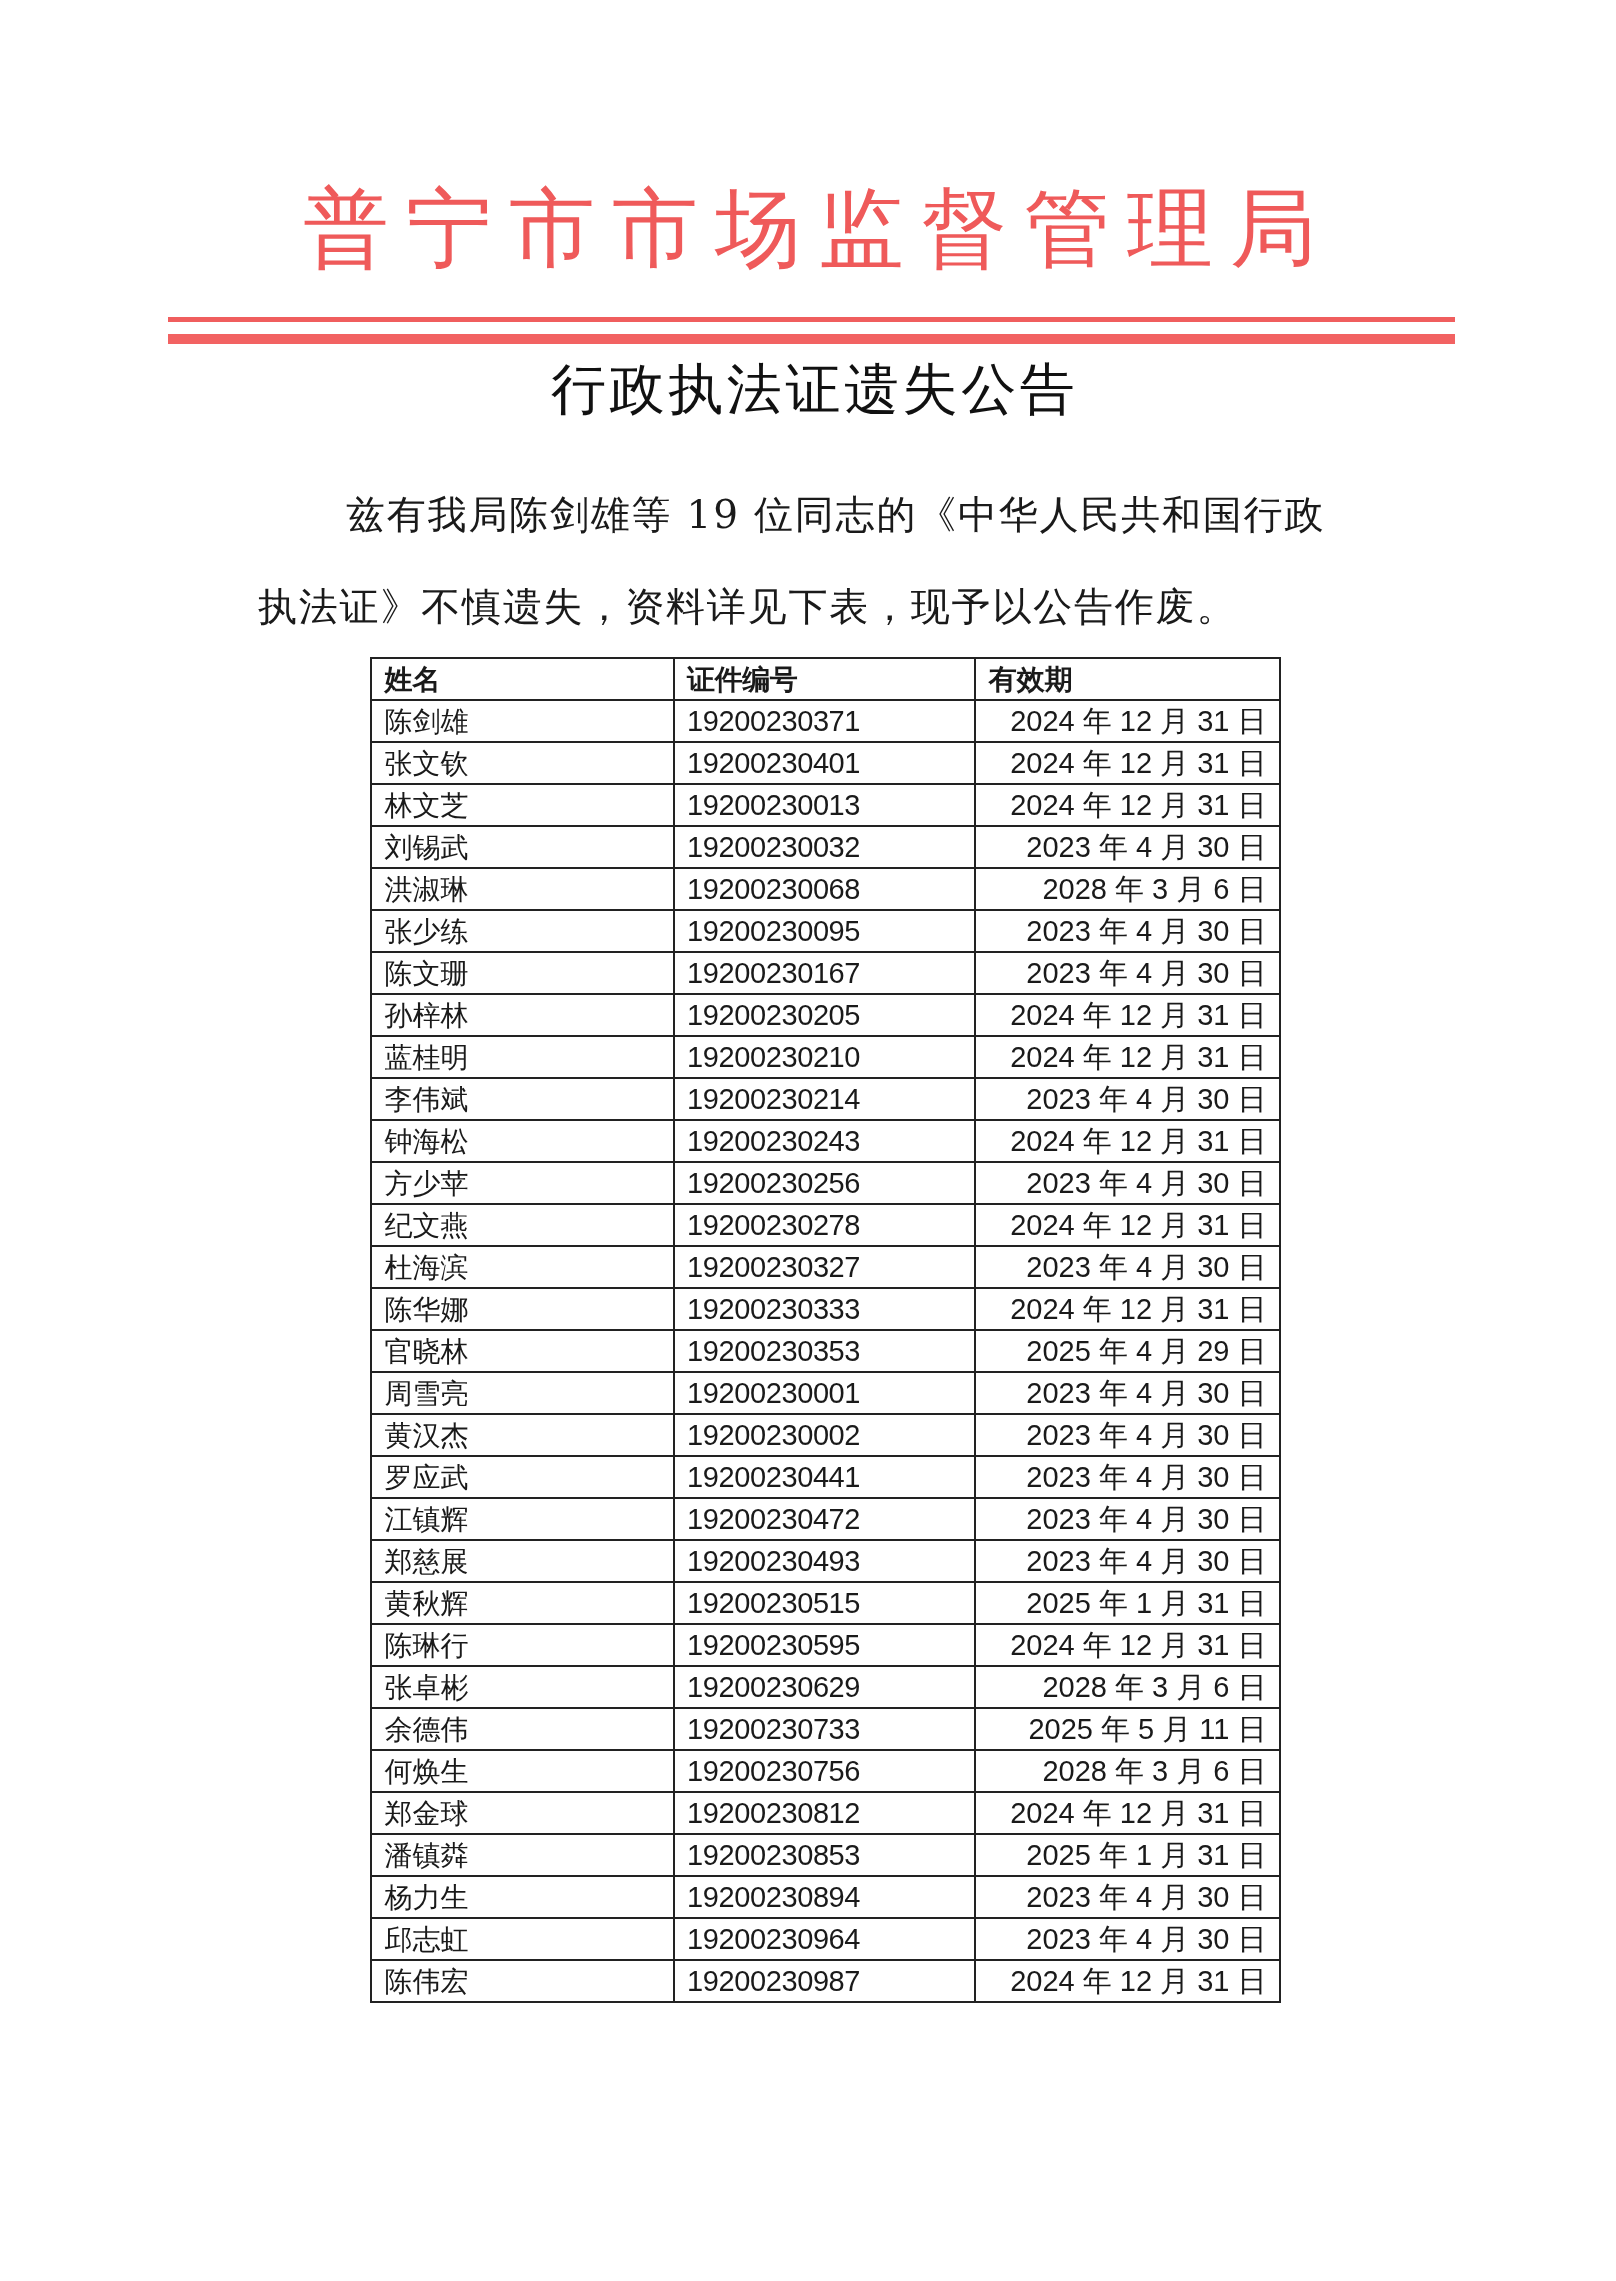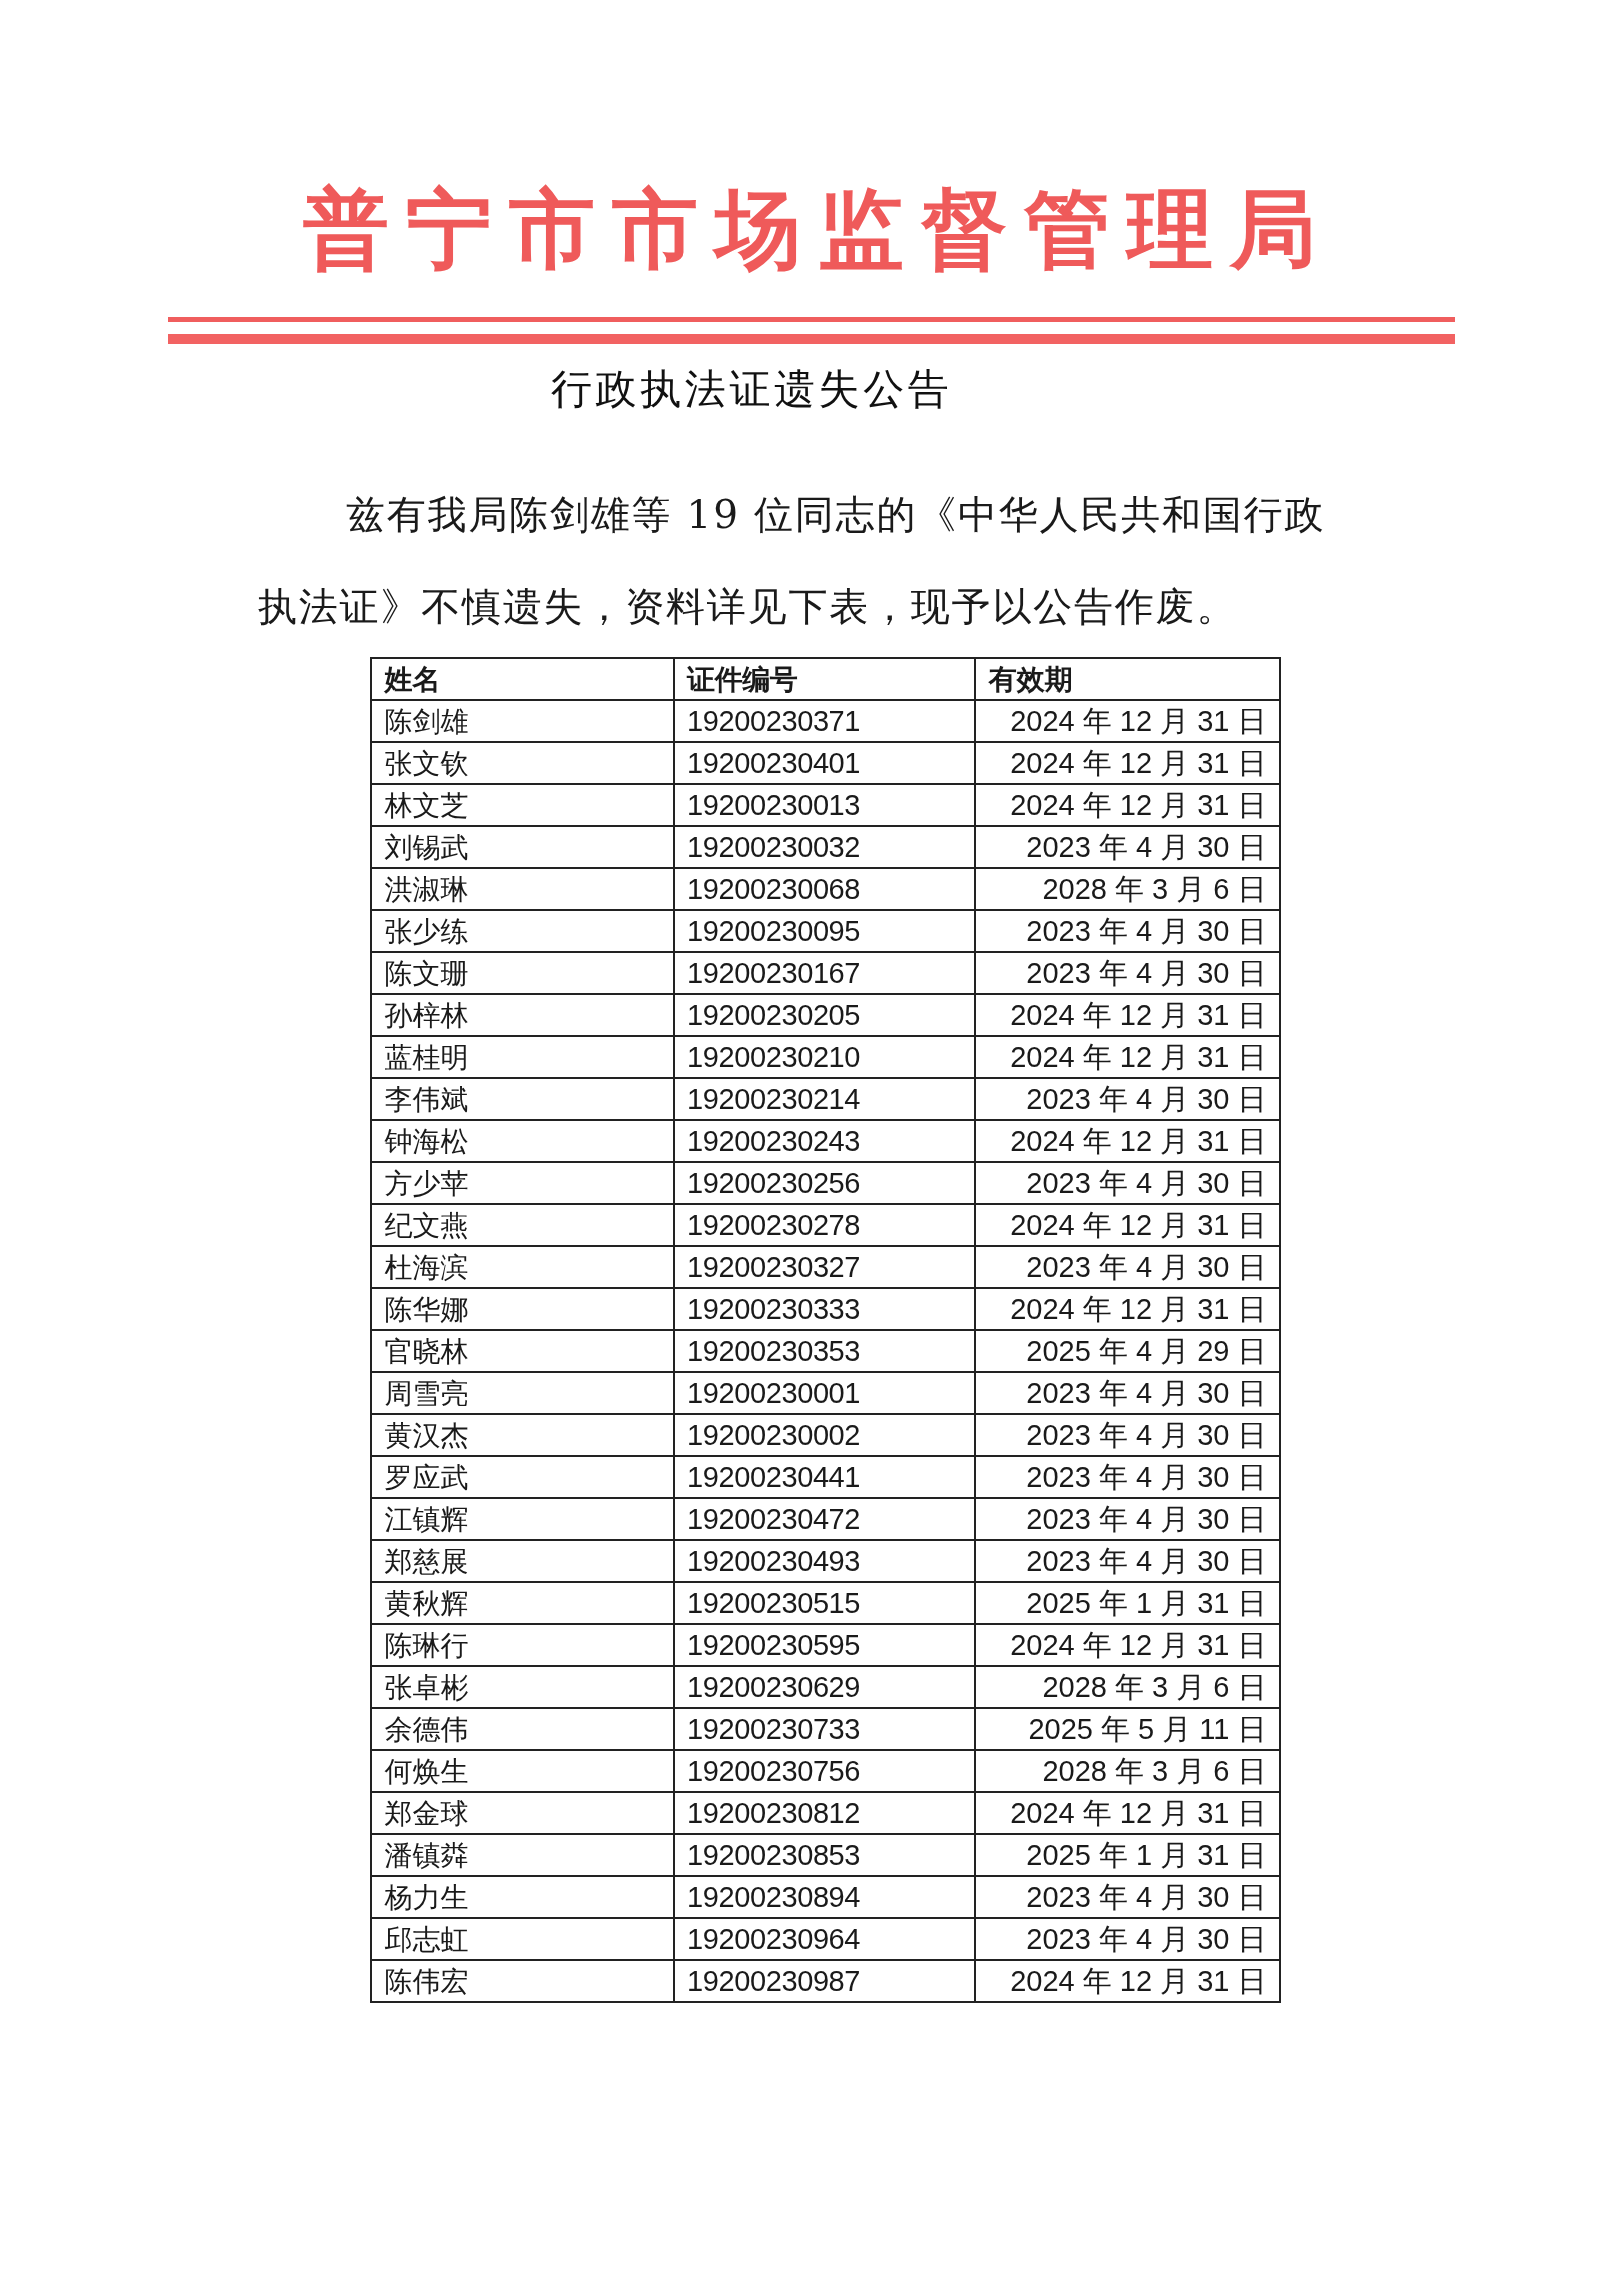--- a/index.html
+++ b/index.html
@@ -2,28 +2,28 @@
 <html style="font-size:14.3px"><head>
 <meta charset="utf-8">
 <style>
   html, body { margin: 0; padding: 0; }
   body {
     width: 1616px; height: 2281px; background: #ffffff; position: relative; overflow: hidden;
     font-family: "DejaVu Sans", sans-serif; color: #111;
   }
   .org-title {
     position: absolute; left: 303px; top: 175px; width: 1025px; height: 107px;
-    color: #ef5a5a; font-family: "DejaVu Serif", serif; font-size: 86px; font-weight: bold;
+    color: #ef5a5a; font-family: "DejaVu Serif", serif; font-size: 86px; font-weight: normal;
     letter-spacing: 17px; line-height: 107px; white-space: nowrap;
   }
   .red-line-thin { position: absolute; left: 168px; top: 317px; width: 1287px; height: 4.5px; background: #f05e5e; }
   .red-line-thick { position: absolute; left: 168px; top: 334px; width: 1287px; height: 9.8px; background: #f26262; }
   .doc-title {
     position: absolute; left: 551px; top: 349px; width: 552px; height: 80px;
-    font-family: "DejaVu Serif", serif; font-size: 41px; line-height: 80px; letter-spacing: 3.6px;
+    font-family: "DejaVu Serif", serif; font-size: 55px; line-height: 80px; letter-spacing: 3.6px;
     white-space: nowrap; color: #111;
   }
   .para {
     position: absolute; font-family: "DejaVu Serif", serif; font-size: 39px; line-height: 53px;
     letter-spacing: 1.8px; white-space: nowrap; color: #1a1a1a;
   }
   .para-1 { left: 346px; top: 488px; }
   .para-2 { left: 258px; top: 584px; font-family: Liberation Mono, monospace; }
   table.cert-table {
     position: absolute; left: 370px; top: 657px; width: 911px;

